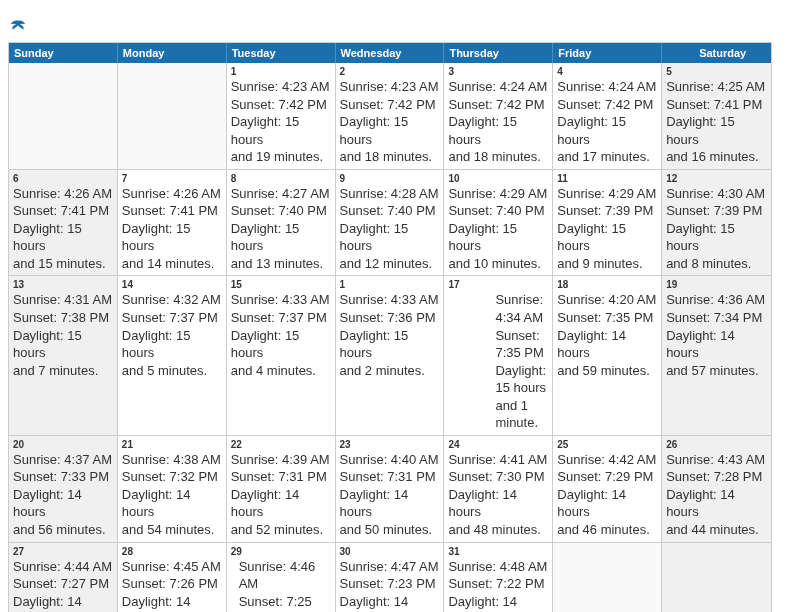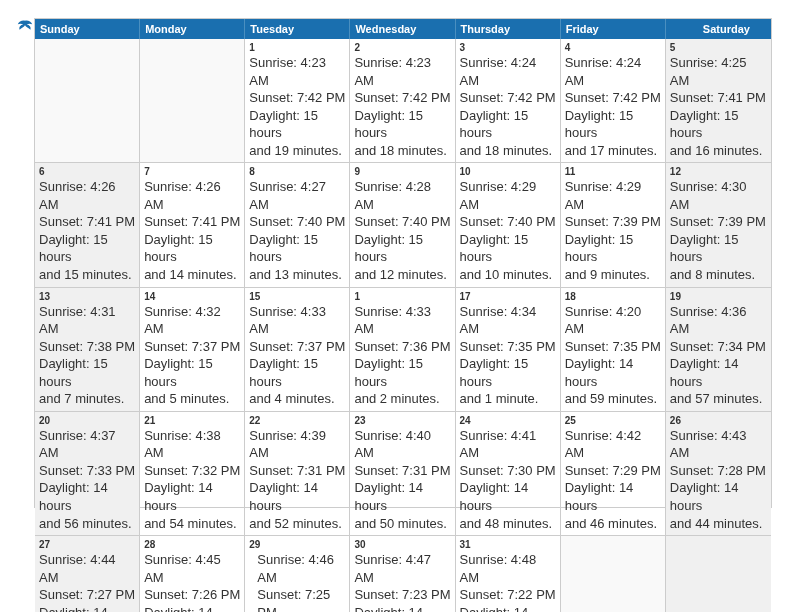--- a/index.html
+++ b/index.html
@@ -6,22 +6,23 @@
     body {
       font-family: Arial, sans-serif;
       background: #fff;
       width: 792px;
       height: 612px;
       overflow: hidden;
     }
     .page {
       width: 792px;
       height: 520px;
-      padding: 18px 20px 12px 15px;
-      display: flex;
+      padding: 18px 20px 12px 8px;
+      display: flex;
+      flex-direction: column;
     }
     .header {
       display: flex;
       justify-content: space-between;
       align-items: flex-start;
       margin-bottom: 10px;
     }
     .logo {
       display: flex;
       align-items: flex-end;
@@ -257,21 +258,21 @@
           </div>
           <div class="cal-cell">
             <span class="day-num">1</span>
             <div class="cell-text" style="white-space: pre-line;">Sunrise: 4:33 AM
 Sunset: 7:36 PM
 Daylight: 15 hours
 and 2 minutes.</div>
           </div>
           <div class="cal-cell">
             <span class="day-num">17</span>
-            <div class="cell-text" style="white-space: pre-line;">Sunrise: 4:34 AM
+            <div class="cell-text" style="white-space: pre-line; margin-left: 47px;">Sunrise: 4:34 AM
 Sunset: 7:35 PM
 Daylight: 15 hours
 and 1 minute.</div>
           </div>
           <div class="cal-cell">
             <span class="day-num">18</span>
             <div class="cell-text" style="white-space: pre-line;">Sunrise: 4:20 AM
 Sunset: 7:35 PM
 Daylight: 14 hours
 and 59 minutes.</div>

